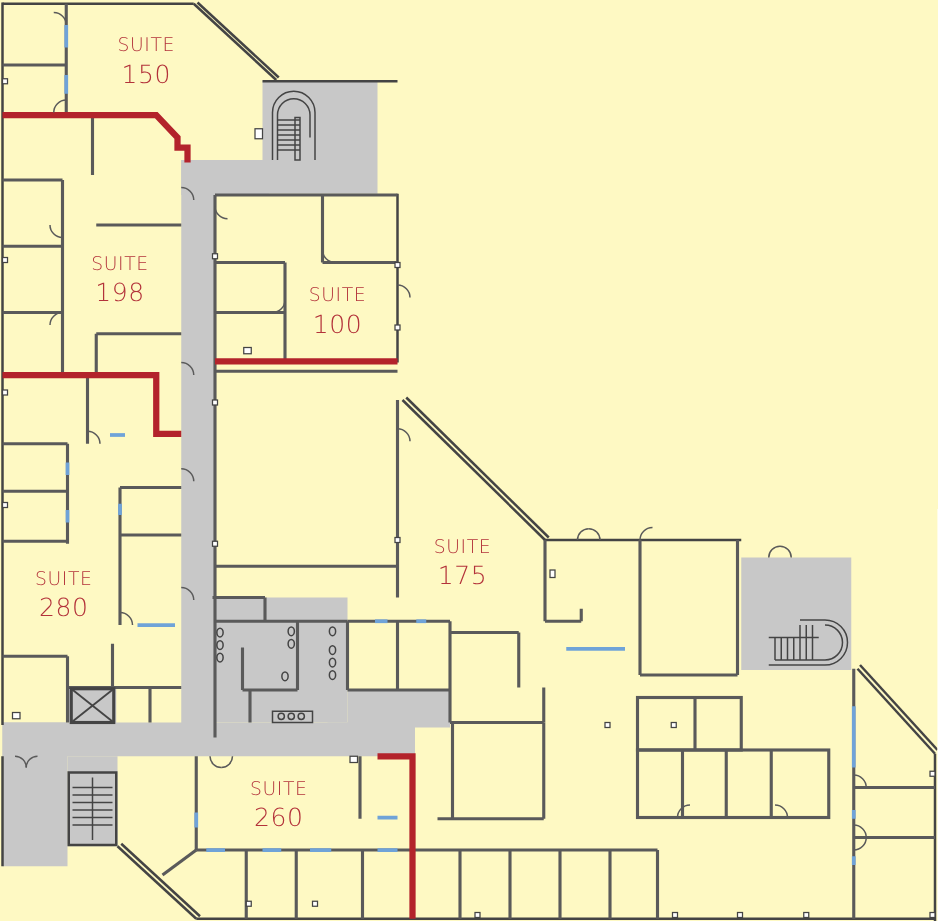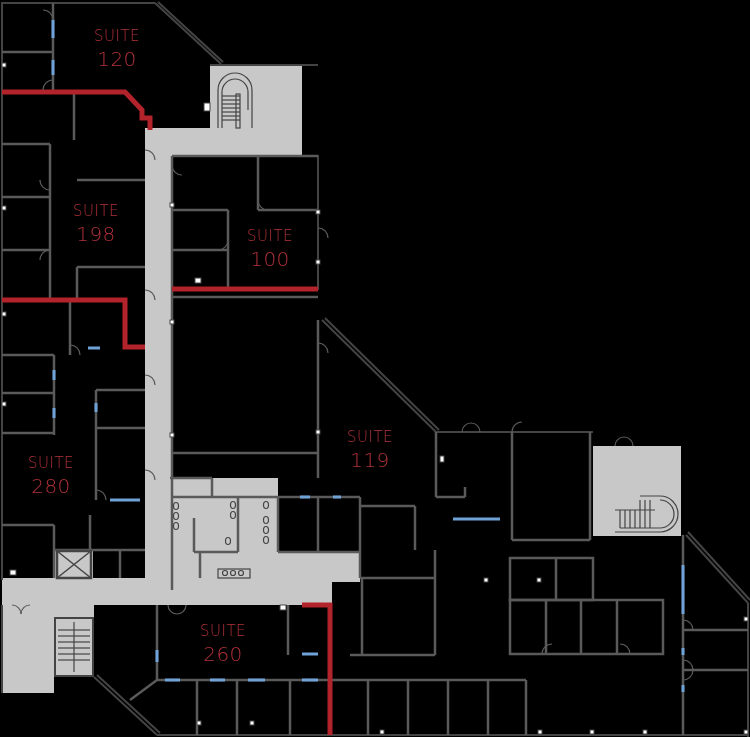--- a/index.html
+++ b/index.html
@@ -1,16 +1,16 @@
 <!DOCTYPE html>
 <html><head>
 <meta charset="utf-8">
 <style>
   html, body { margin:0; padding:0; background:#ffffff; }
-  #plan { position:relative; width:750px; height:737px; overflow:hidden; background:#000000; }
+  #plan { position:relative; width:750px; height:737px; overflow:hidden; background:#fef9c3; }
   svg { position:absolute; left:0; top:0; }
   .lbl { position:absolute; text-align:center; font-family:"DejaVu Sans", sans-serif; color:#b3323a; font-weight:300; line-height:1; }
   .lbl .t { display:block; font-size:15px; letter-spacing:0.5px; }
   .lbl .n { display:block; font-size:20px; margin-top:5px; letter-spacing:0.5px; }
 </style>
 </head>
 <body>
 
 <div id="plan">
 <svg width="750" height="737" viewBox="0 0 750 737">
@@ -288,35 +288,35 @@
     <rect x="204" y="103" width="6" height="8"></rect>
     <rect x="195" y="278" width="6" height="5"></rect>
     <rect x="10" y="570" width="6" height="5"></rect>
     <rect x="280" y="605" width="6" height="5"></rect>
     <rect x="440" y="456" width="4" height="6"></rect>
   </g>
 </svg>
 
 <div class="lbl" style="left:82px;top:29px;width:70px">
   <span class="t">SUITE</span>
-  <span class="n">120</span>
+  <span class="n">150</span>
 </div>
 <div class="lbl" style="left:61px;top:204px;width:70px">
   <span class="t">SUITE</span>
   <span class="n">198</span>
 </div>
 <div class="lbl" style="left:235px;top:229px;width:70px">
   <span class="t">SUITE</span>
   <span class="n">100</span>
 </div>
 <div class="lbl" style="left:16px;top:456px;width:70px">
   <span class="t">SUITE</span>
   <span class="n">280</span>
 </div>
 <div class="lbl" style="left:335px;top:430px;width:70px">
   <span class="t">SUITE</span>
-  <span class="n">119</span>
+  <span class="n">175</span>
 </div>
 <div class="lbl" style="left:188px;top:624px;width:70px">
   <span class="t">SUITE</span>
   <span class="n">260</span>
 </div>
 </div>
 
 </body></html>

